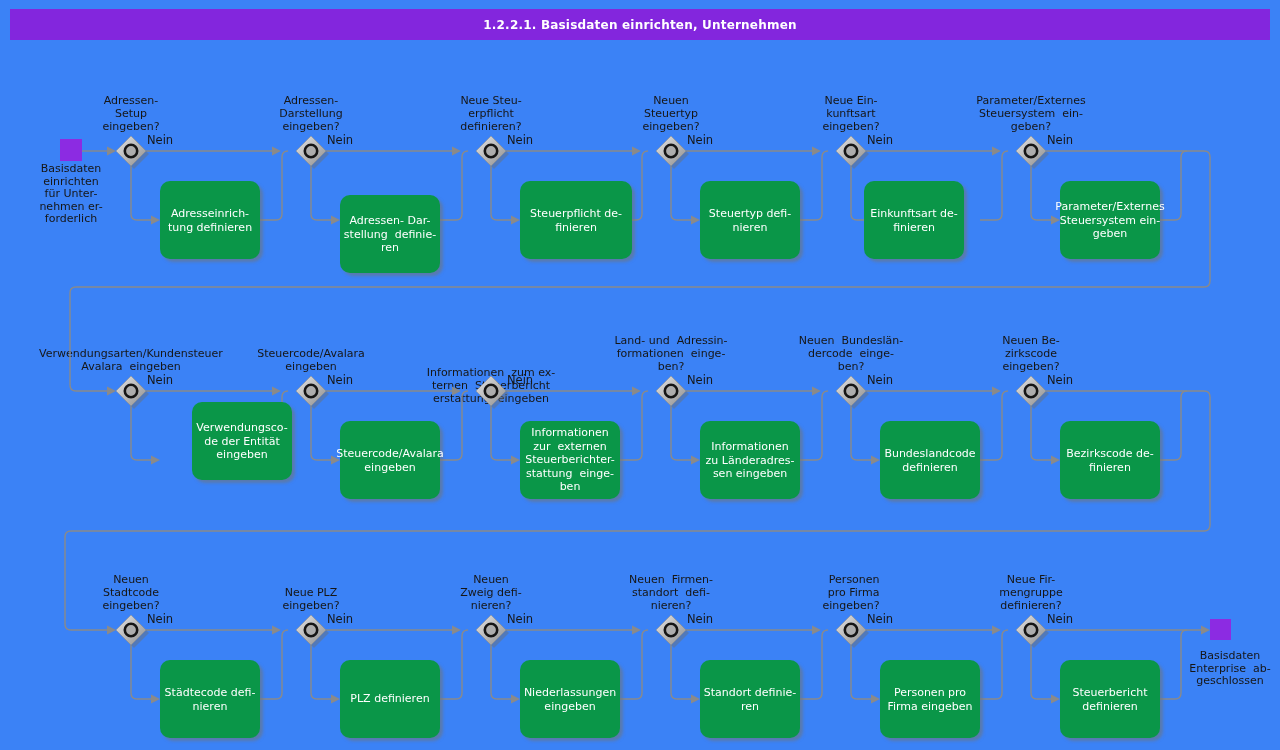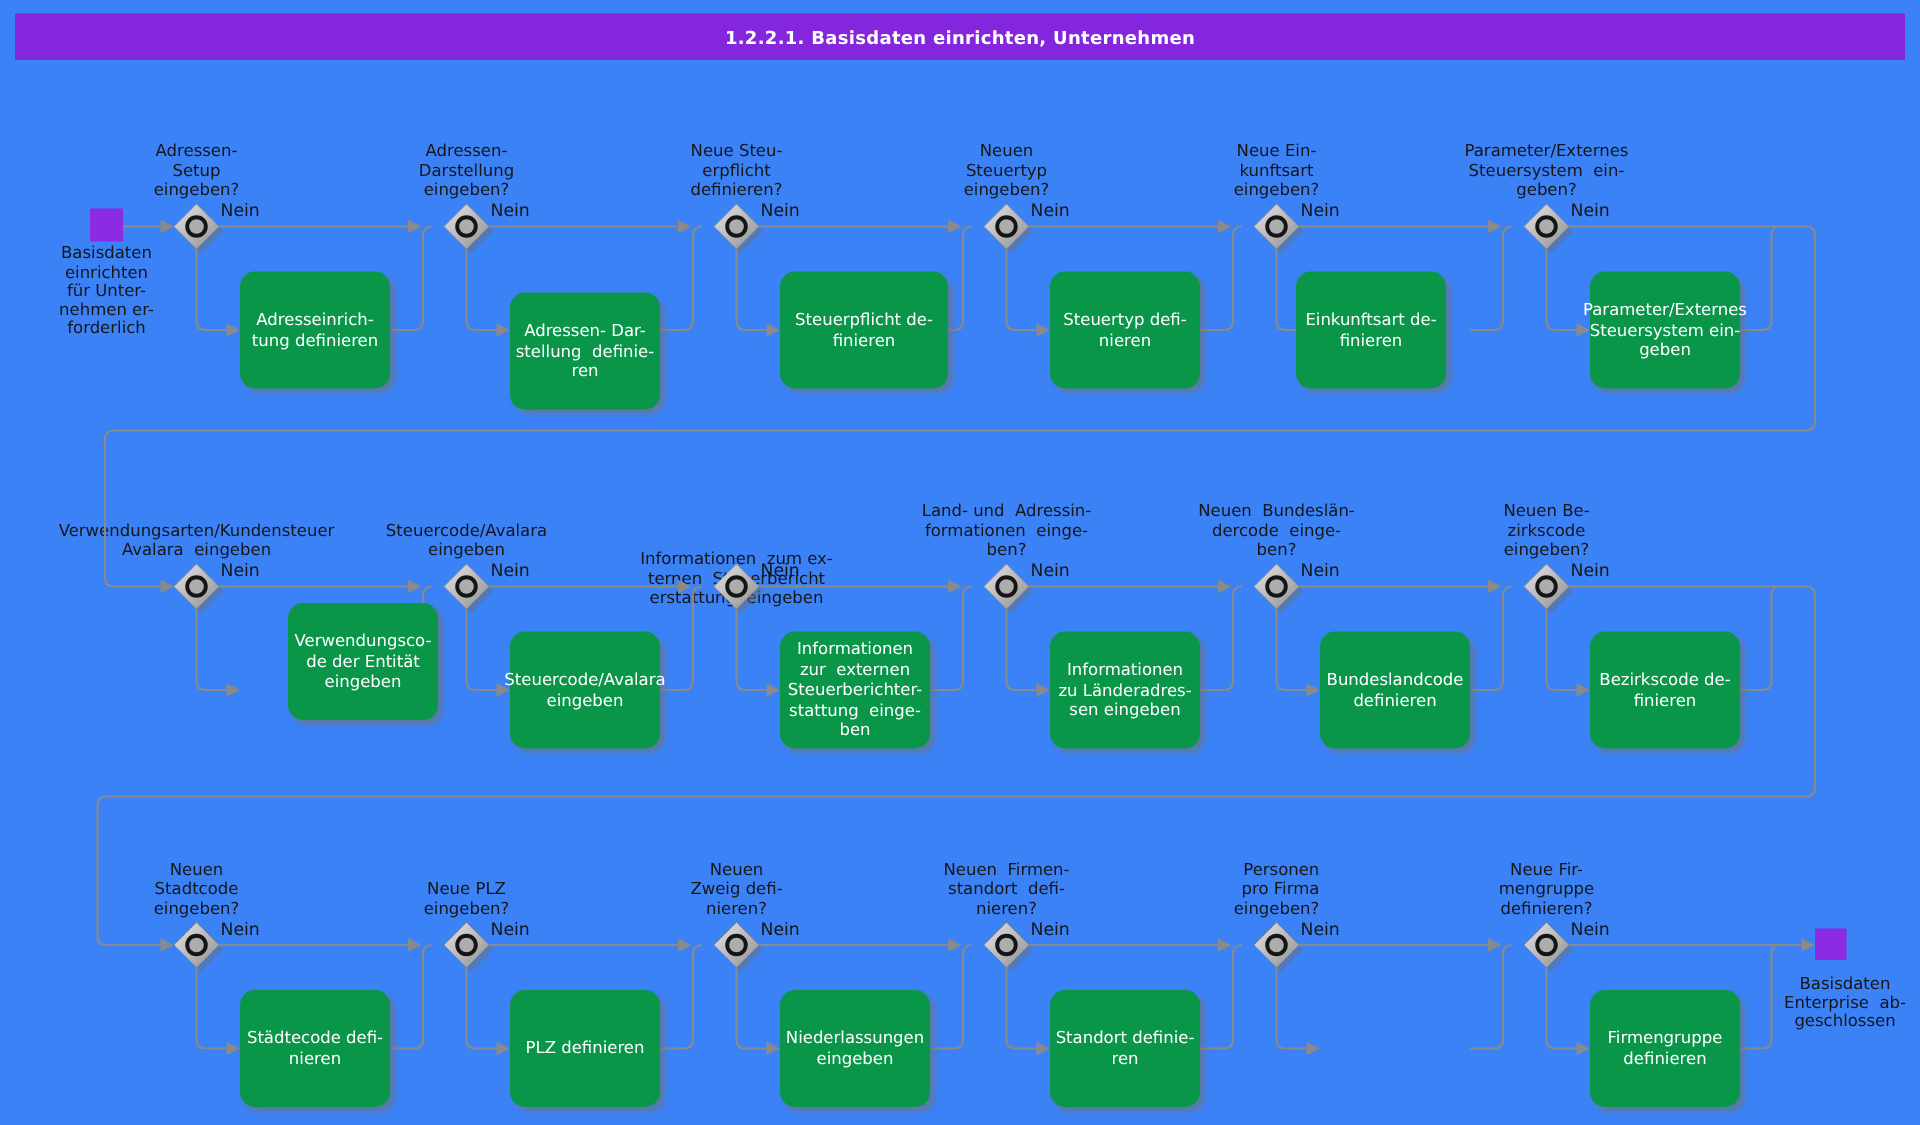--- a/index.html
+++ b/index.html
@@ -334,21 +334,25 @@
 nieren?</div>
     <div class="nein" style="left: 687px; top: 612px;">Nein</div>
     <div class="task" style="left: 700px; top: 660px; background: rgb(10, 150, 72);">
       <div class="task-label">Standort definie-
 ren</div>
     </div>
     <div class="q-label" style="left: 851px; bottom: 138px; text-align: right;">Personen
 pro Firma
 eingeben?</div>
     <div class="nein" style="left: 867px; top: 612px;">Nein</div>
+    <div class="task" style="left: 880px; top: 660px; background: rgb(10, 150, 72);">
+      <div class="task-label">Personen pro
+Firma eingeben</div>
+    </div>
     <div class="q-label" style="left: 1031px; bottom: 138px;">Neue Fir-
 mengruppe
 definieren?</div>
     <div class="nein" style="left: 1047px; top: 612px;">Nein</div>
     <div class="task" style="left: 1060px; top: 660px; background: rgb(10, 150, 72);">
-      <div class="task-label">Firmengruppe
+      <div class="task-label">Steuerbericht
 definieren</div>
     </div>
   </div>
 
 </body></html>

